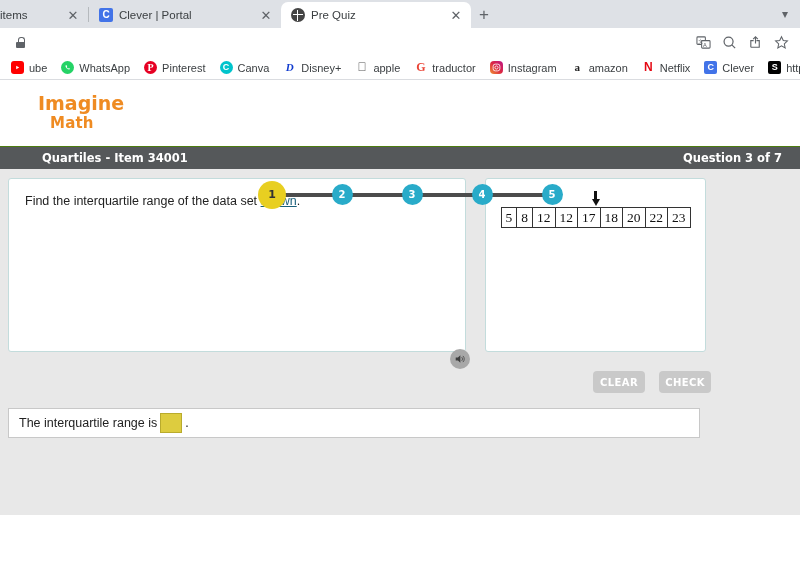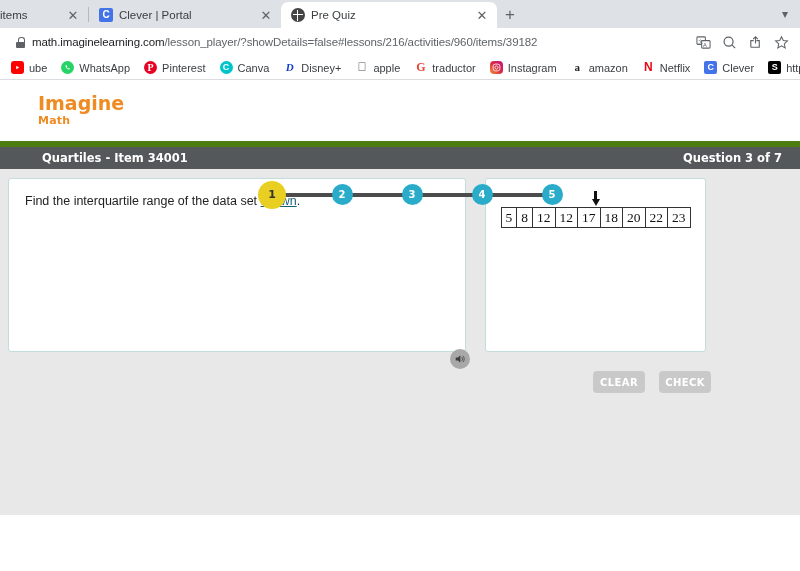--- a/index.html
+++ b/index.html
@@ -33,21 +33,21 @@
     background: #dee1e6;
     border-radius: 7px 7px 0 0;
     position: relative;
     white-space: nowrap;
     min-width: 0;
   }
   .tab.first { width: 88px; padding-left: 0; }
   .tab.second { width: 192px; }
   .tab.active {
     background: #ffffff;
-    width: 216px;
+    width: 190px;
   }
   .tab-title { overflow: hidden; text-overflow: ellipsis; flex: 1; }
   .tab-close {
     font-size: 13px;
     color: #5f6368;
     line-height: 1;
     width: 14px; text-align: center;
     cursor: default;
   }
   .tab-sep {
@@ -140,30 +140,30 @@
     overflow:hidden;
   }
 
   
   .app-header {
     height: 67px;
     background: #ffffff;
     display: flex;
     align-items: center;
     position: relative;
-    border-bottom: 6px solid #4d7c0f;
+    border-bottom: 1px solid #4d7c0f;
   }
   .logo { position: absolute; left: 38px; top: 14px; }
   .logo-main {
     font-family: "DejaVu Sans", sans-serif;
     font-size: 19px; font-weight: bold; color: #ef8b22; line-height: 1.05;
   }
   .logo-sub {
     font-family: "DejaVu Sans", sans-serif;
-    font-size: 11px; color: #ef8b22; font-weight: bold; letter-spacing:0.2px;
+    font-size: 15px; color: #ef8b22; font-weight: bold; letter-spacing:0.2px;margin-left:12px;
   }
 
   .stepper {
     position: absolute; left: 237px; top: 104px;
     display: flex; align-items: flex-start;
   }
   .step { position: relative; width: 70px; text-align: center; }
   .step-dot {
     width: 21px; height: 21px; border-radius: 50%;
     background: #29abc9; color: #ffffff;
@@ -323,21 +323,20 @@
     </div>
 
     <div class="newtab">+</div>
 
     <div class="tabstrip-right">▾</div>
   </div>
 
   <div class="urlbar-row">
     <div class="urlbox">
       <span class="lock-icon"></span>
-      <span class="url-text"><span class="url-domain">math.imaginelearning.com</span><span class="url-path">/lesson_player/?showDetails=false#lessons/216/activities/960/items/39182</span></span>
     </div>
     <div class="omni-icons">
       <span class="omni-icon">
         <svg width="15" height="15" viewBox="0 0 16 16">
             <rect x="1" y="2" width="9" height="8" rx="1" fill="none" stroke="#5f6368" stroke-width="1.1"></rect>
             <rect x="6" y="6" width="9" height="8" rx="1" fill="#fff" stroke="#5f6368" stroke-width="1.1"></rect>
             <text x="7.5" y="12.5" font-size="6" fill="#5f6368" font-family="sans-serif">A</text>
             <text x="2.5" y="8" font-size="5.5" fill="#5f6368" font-family="sans-serif">文</text>
           </svg>
       </span>
@@ -548,15 +547,20 @@
       </tbody>
         </table>
     </div>
   </div>
 
   <div class="btn-row">
     <button class="btn">CLEAR</button>
     <button class="btn">CHECK</button>
   </div>
 
+  <div class="answer-bar">
+    <span>The interquartile range is</span>
+    <span class="ans-box"></span>
+    <span>.</span>
+  </div>
 </div>
 
 <div class="white-bottom"></div>
 
 </body></html>

